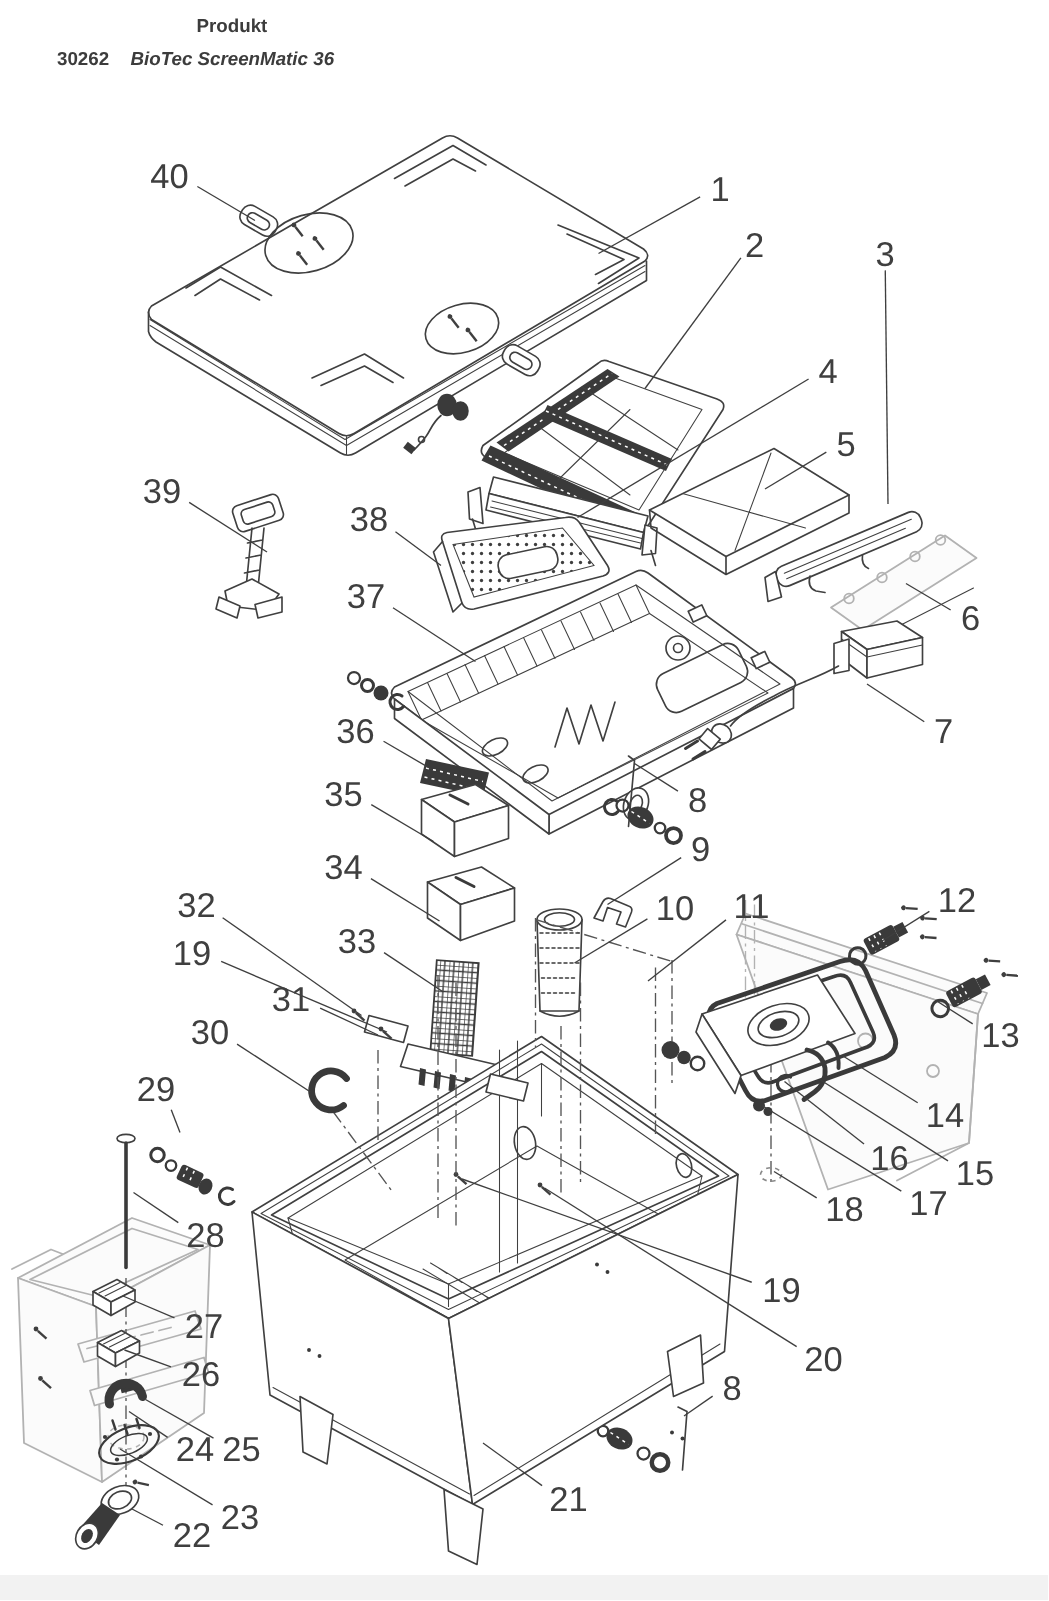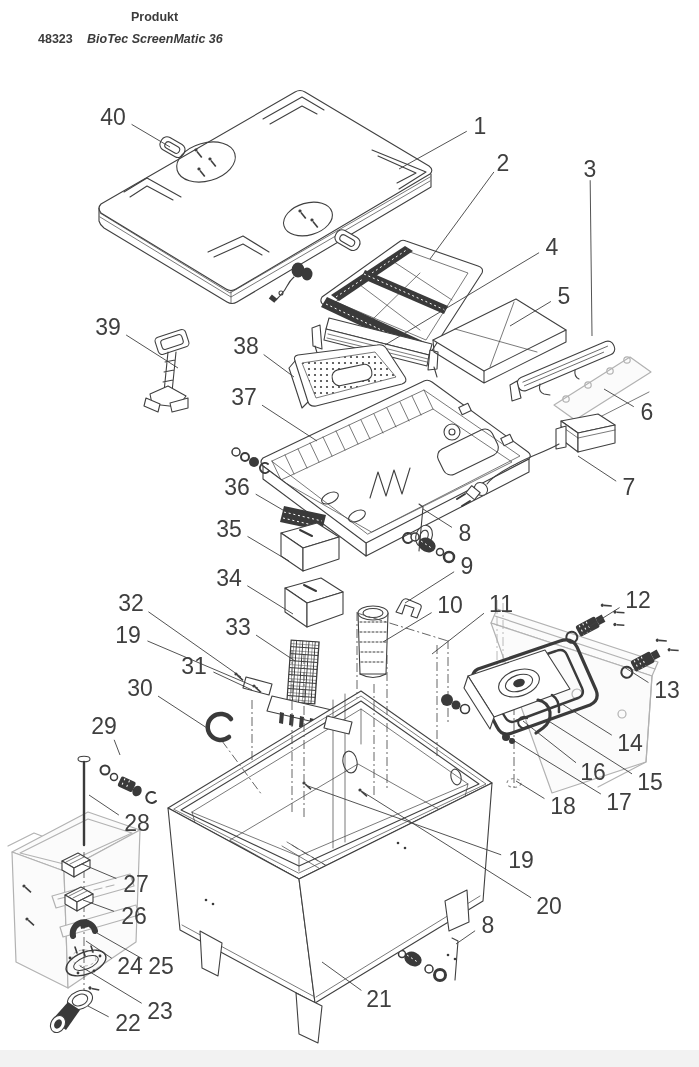--- a/index.html
+++ b/index.html
@@ -25,21 +25,21 @@
   .callout{font-family:"Liberation Sans",sans-serif;font-size:23px;fill:#3f3f3f;
            text-anchor:middle;dominant-baseline:central;}
   .leader{stroke:#3f3f3f;stroke-width:0.9;fill:none;}
 </style>
 </head>
 <body>
 
 <div class="page">
   <div class="hdr-label">Produkt</div>
   <div class="hdr-row">
-    <span class="hdr-num">48323</span>
+    <span class="hdr-num">30262</span>
     <span class="hdr-name">BioTec ScreenMatic 36</span>
   </div>
 
   <svg class="art" width="699" height="1067" viewBox="0 0 699 1067">
     <defs>
       <pattern id="perfdots" width="6" height="6" patternUnits="userSpaceOnUse">
         <circle cx="3" cy="3" r="1.1" fill="#3f3f3f"></circle>
       </pattern>
       <pattern id="combgrid" width="6.2" height="7" patternUnits="userSpaceOnUse">
         <path d="M0,0H6.2M0,3.5H6.2M0,0V7M3.1,0V7" stroke="#3a3a3a" stroke-width="0.9" fill="none"></path>

